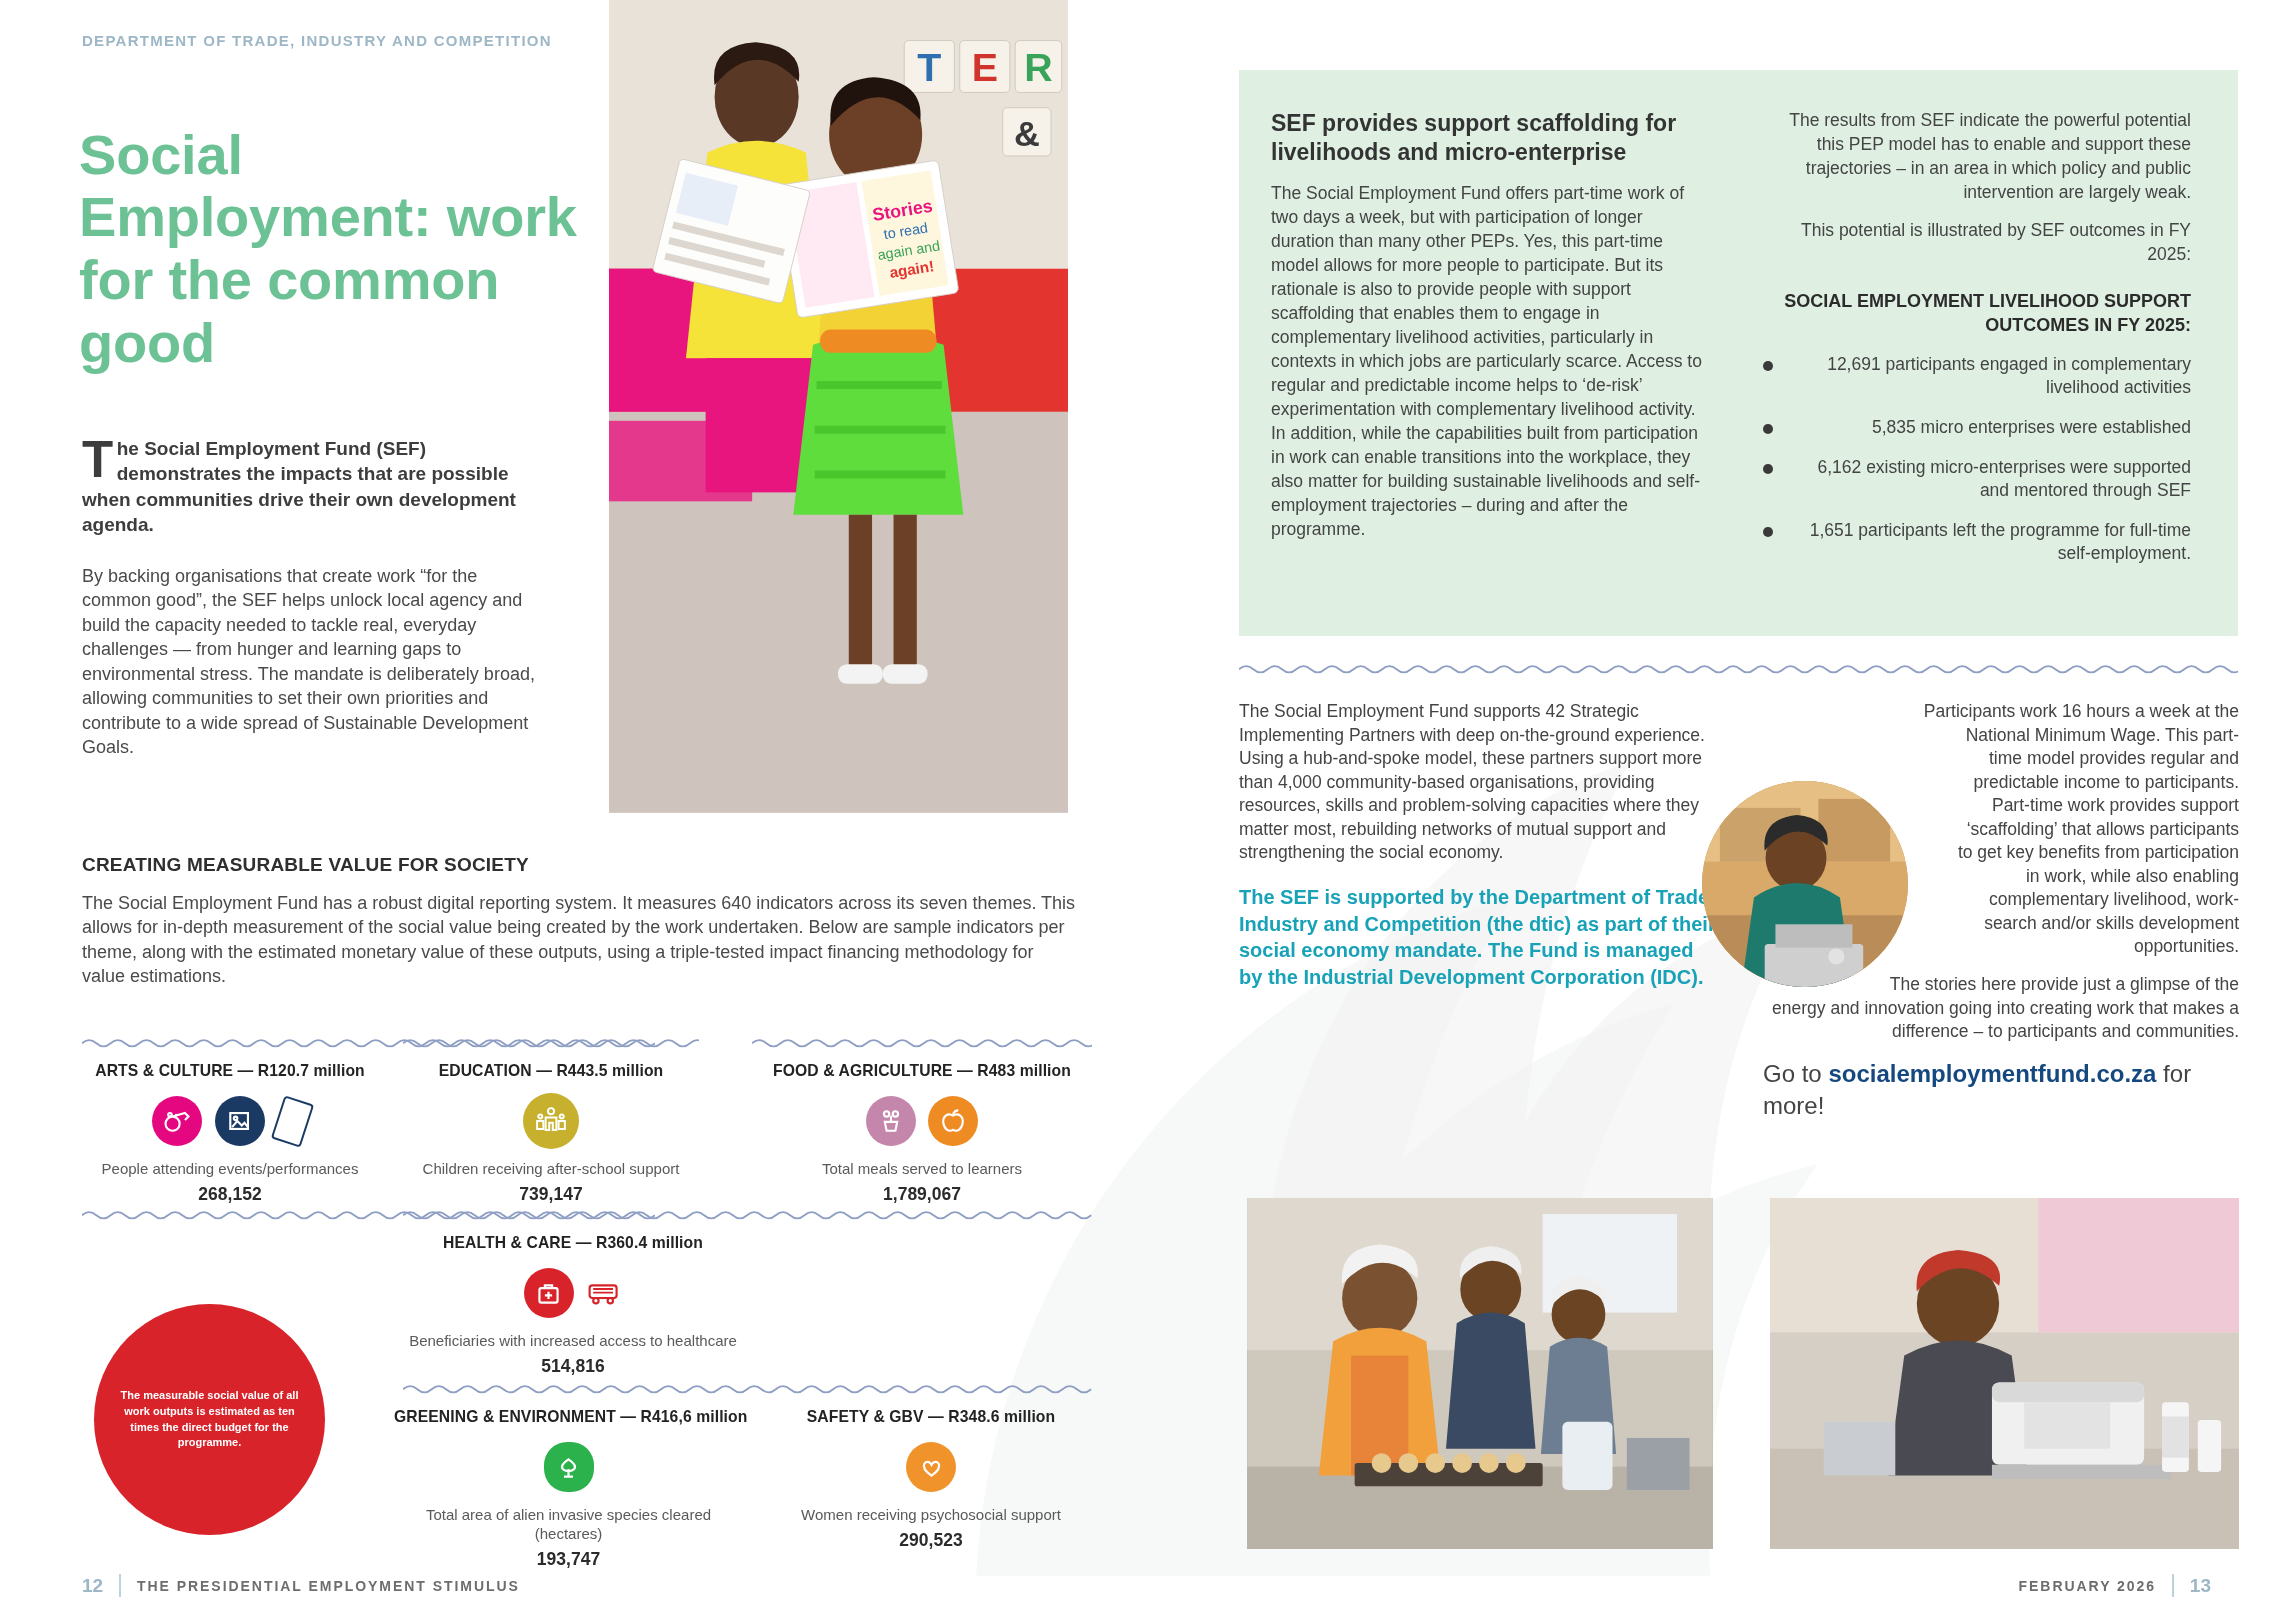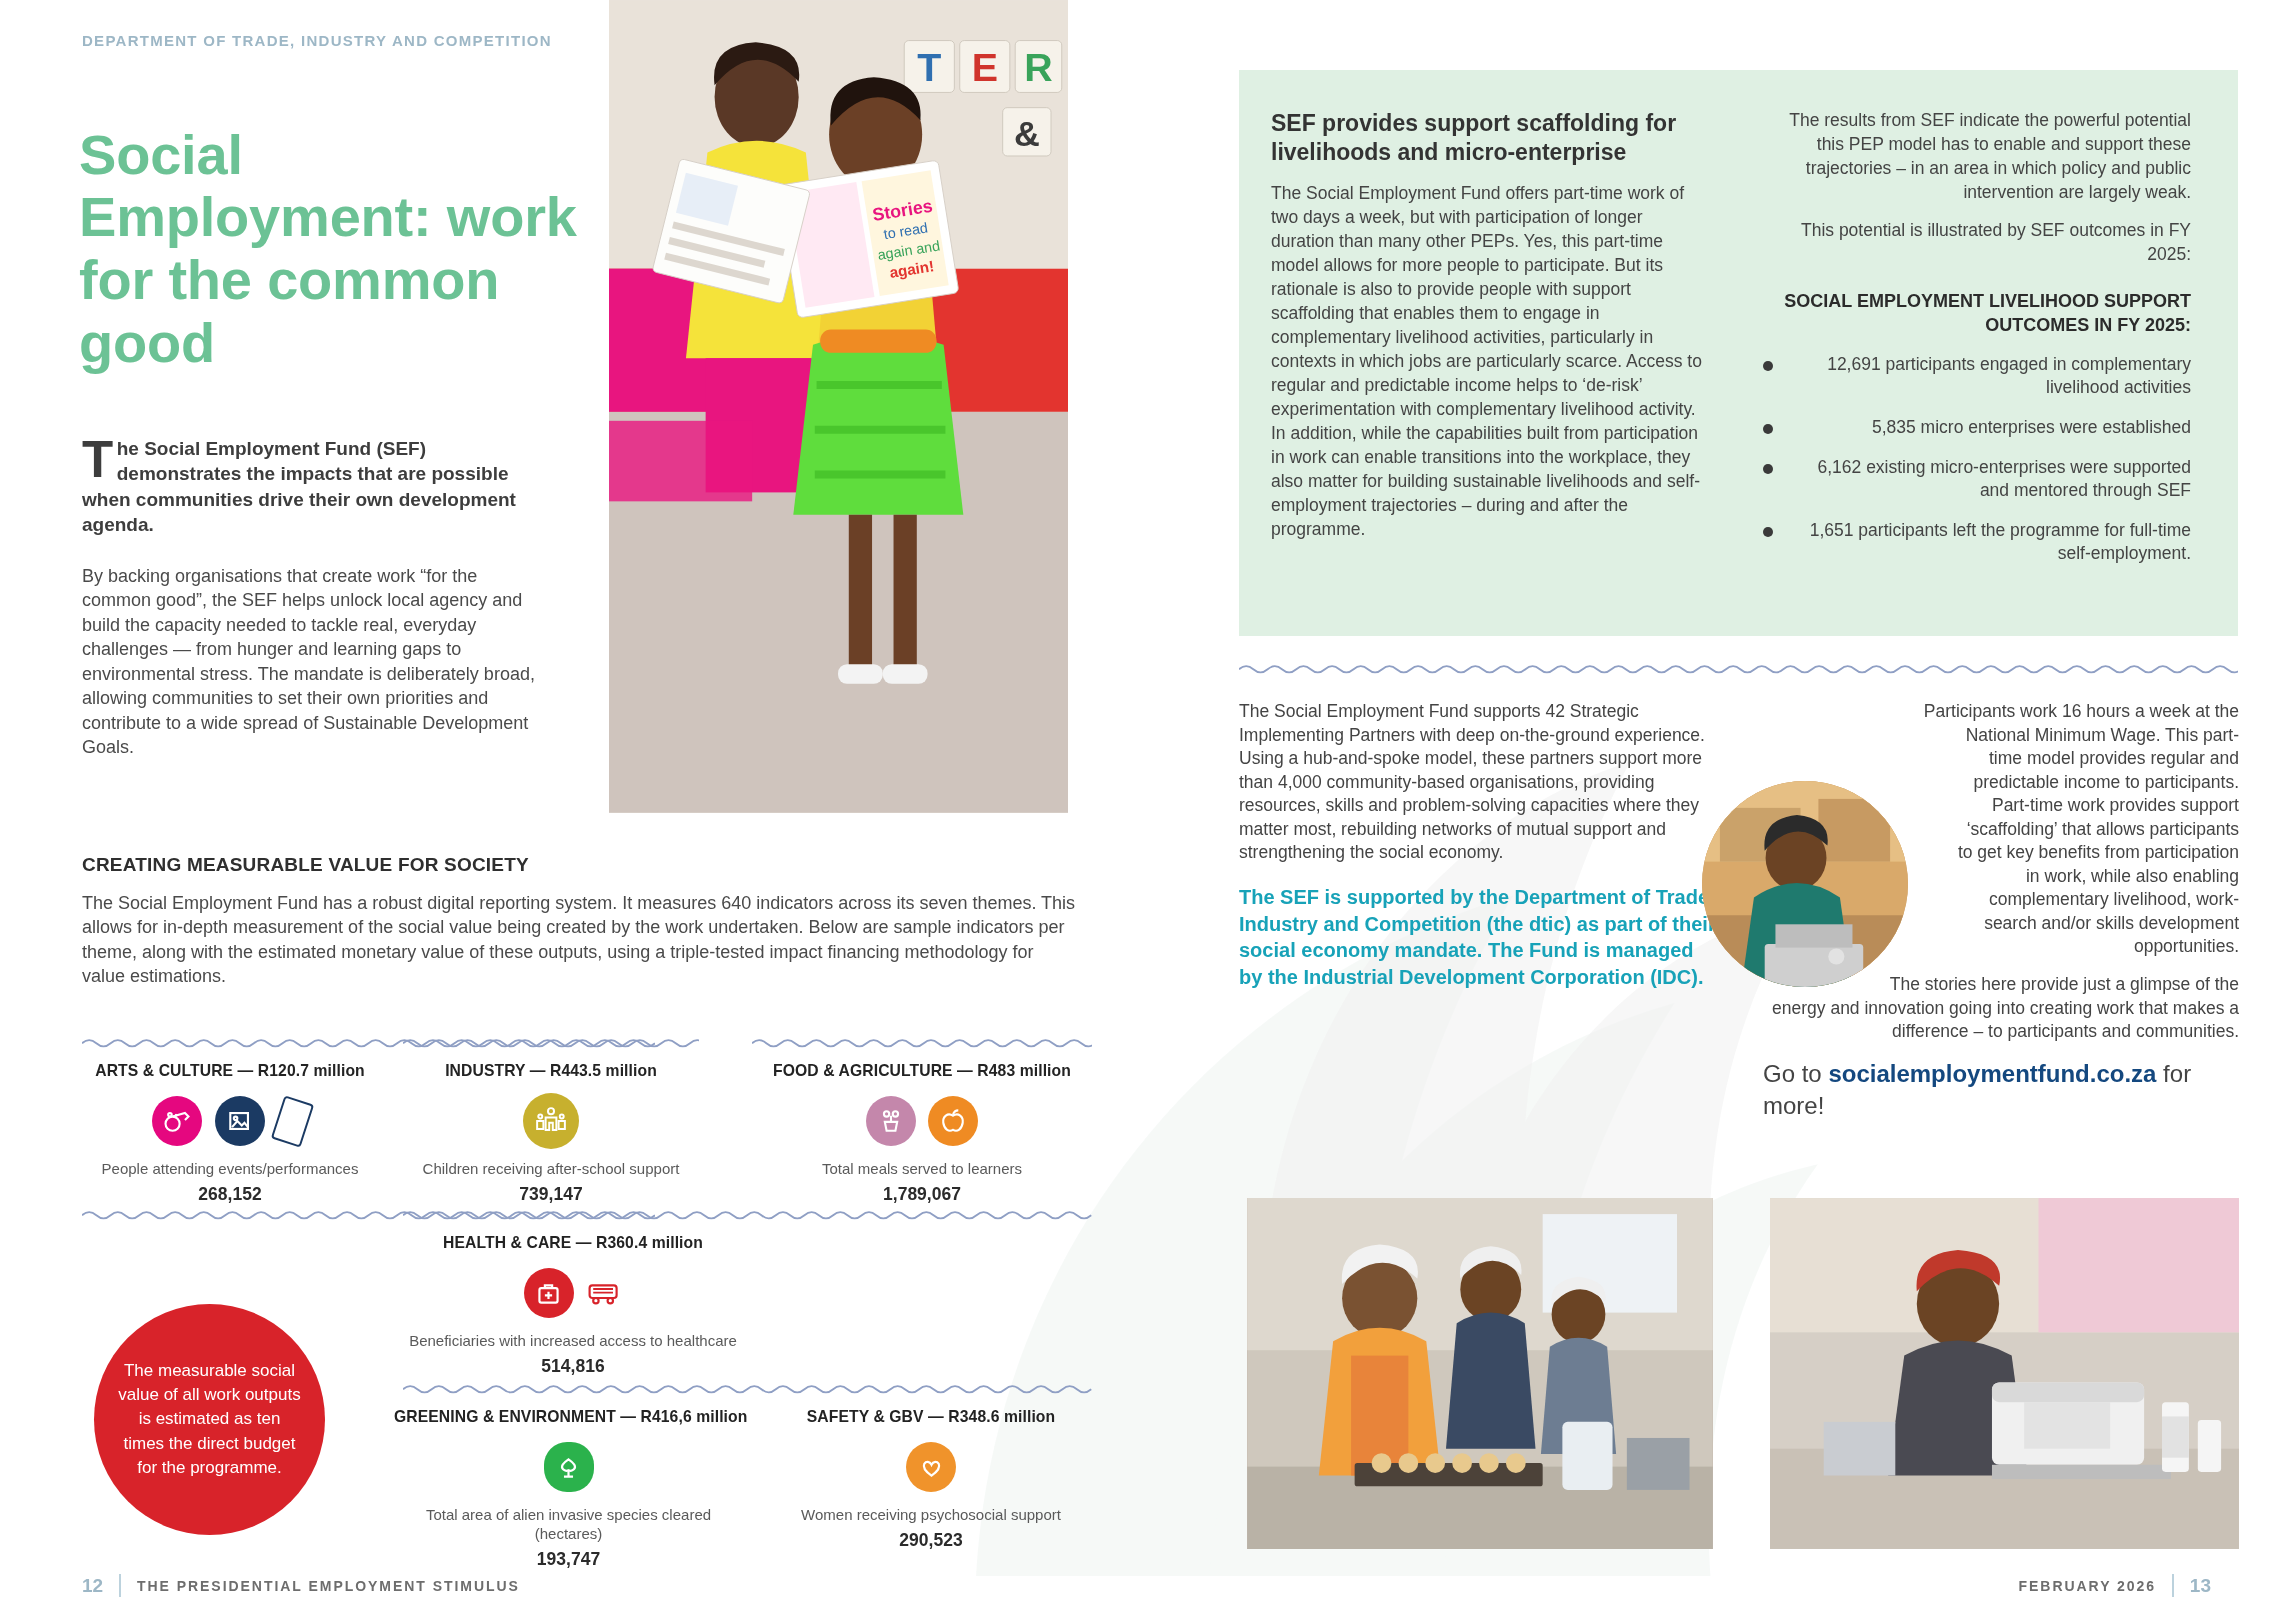--- a/index.html
+++ b/index.html
@@ -66,21 +66,21 @@
   .theme .icons{margin:12.5px 0 10.7px;display:flex;justify-content:center;align-items:center;gap:12.5px;height:57px;}
   .theme .ic{width:50px;height:50px;border-radius:50%;display:flex;align-items:center;justify-content:center;}
   .theme .t-label{font-size:15px;color:#5a5a5a;line-height:1.25;}
   .theme .t-value{font-size:17.5px;font-weight:700;color:#2b2b2b;margin-top:5.4px;}
 
   
   .red-circle{
     position:absolute;left:94px;top:1304px;width:231px;height:231px;
     border-radius:50%;background:#d8232a;color:#fff;
     display:flex;align-items:center;justify-content:center;text-align:center;
-    font-size:17px;font-weight:400;line-height:1.42;padding:0 23px;box-sizing:border-box;
+    font-size:11px;font-weight:700;line-height:1.42;padding:0 23px;box-sizing:border-box;
   }
 
   
   .green-box{
     position:absolute;left:1239px;top:70px;width:999px;height:566px;
     background:#dff0e3;
   }
   .gb-col{position:absolute;top:39px;width:433px;}
   .gb-left{left:32px;}
   .gb-right{left:519px;text-align:right;}
@@ -252,21 +252,21 @@
             <path d="M8 24 l6-7 5 5 3-3 4 5"></path>
         </svg>
       </span>
       <span style="width:27px;height:41px;transform:rotate(18deg);border:2.7px solid #1b3a63;border-radius:3.6px;display:inline-block;"></span>
     </div>
     <div class="t-label">People attending events/performances</div>
     <div class="t-value">268,152</div>
   </div>
 
   <div class="theme" style="left:403px;top:1062px;width:296px;">
-    <div class="t-head">INDUSTRY — R443.5 million</div>
+    <div class="t-head">EDUCATION — R443.5 million</div>
     <div class="icons">
       <span class="ic" style="background:#c7b02e;width:56px;height:56px;">
         <svg width="34" height="34" viewBox="0 0 38 38" fill="none" stroke="#fff" stroke-width="2.2">
           <circle cx="19" cy="8" r="3.4"></circle>
             <path d="M13 15 h12 v14 h-4 v-8 h-4 v8 h-4z"></path>
           <circle cx="7" cy="14" r="2.2"></circle>
             <path d="M3.5 19 h7 v9 h-7z"></path>
           <circle cx="31" cy="14" r="2.2"></circle>
             <path d="M27.5 19 h7 v9 h-7z"></path>
         </svg>

